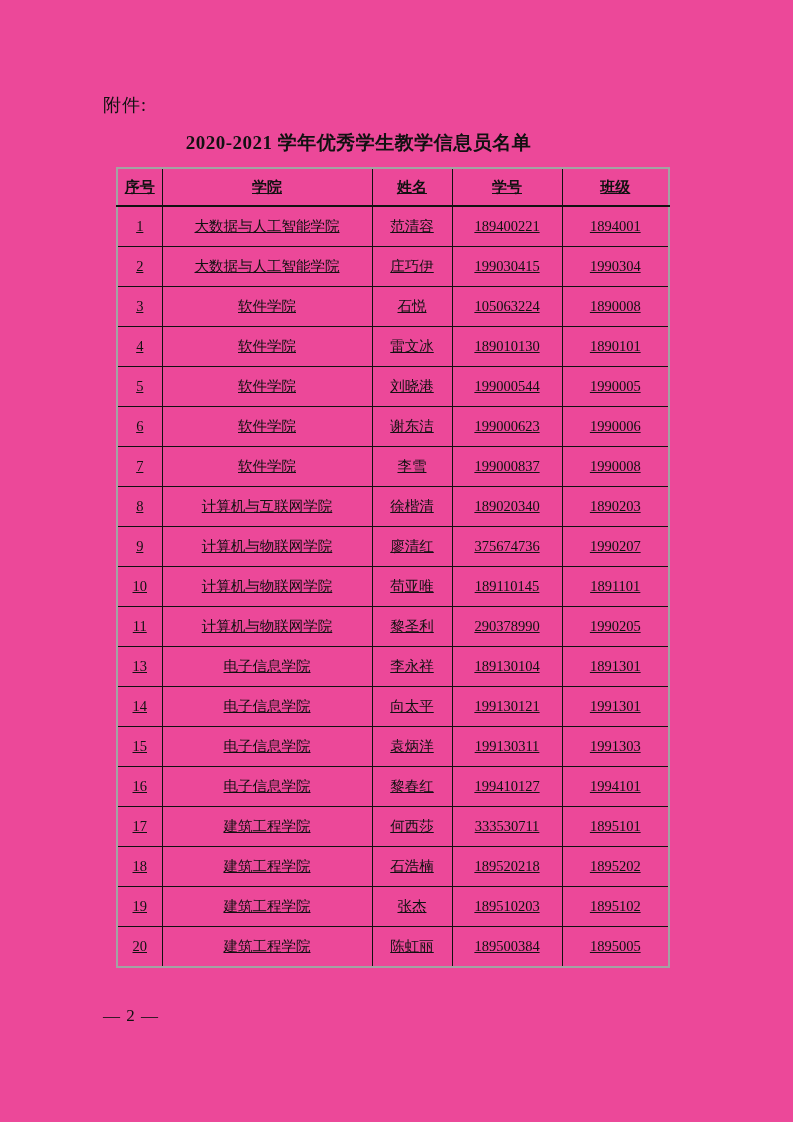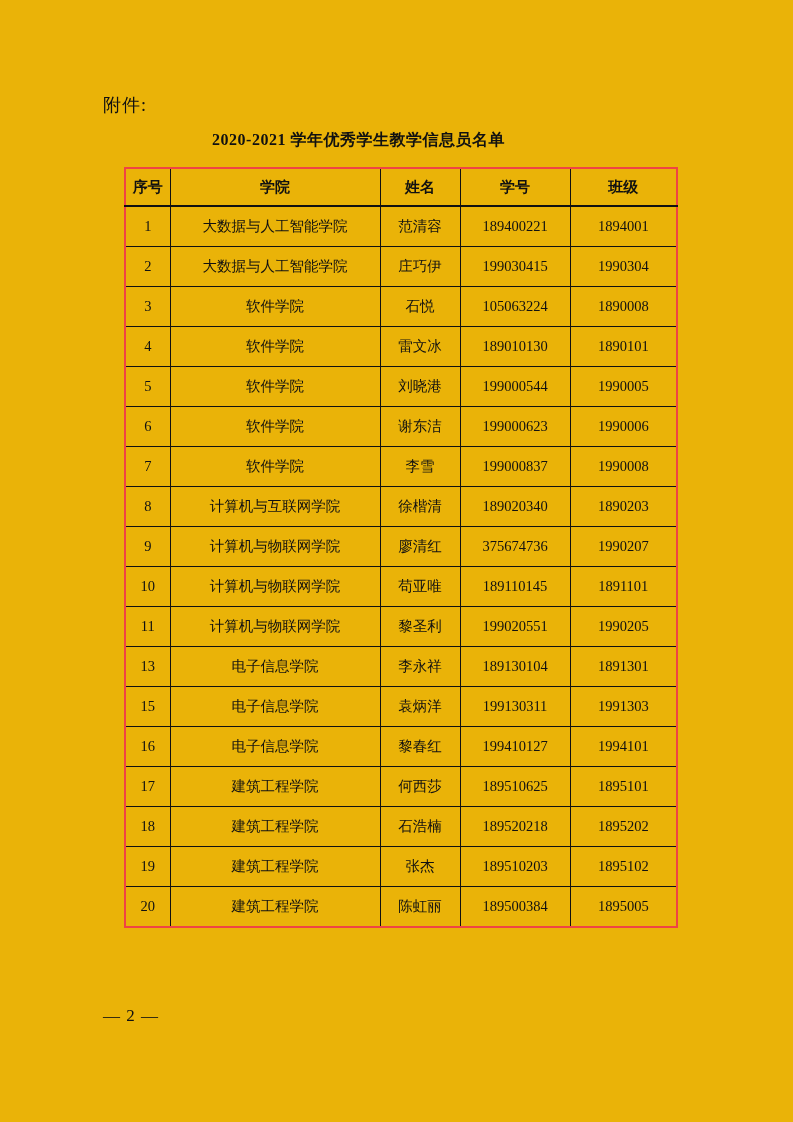--- a/index.html
+++ b/index.html
@@ -1,49 +1,50 @@
 <!DOCTYPE html>
 <html><head>
 <meta charset="utf-8">
 <style>
   html, body { margin: 0; padding: 0; background: #ffffff; }
   .page {
     position: relative;
     width: 793px;
     height: 1122px;
-    background: #eab308;
+    background: #ec4899;
     color: #111111;
     font-family: "Liberation Serif", "DejaVu Serif", serif;
     overflow: hidden;
   }
   .attachment-label {
     position: absolute;
     left: 103px;
     top: 93px;
     font-size: 18px;
     letter-spacing: 1px;
   }
   .doc-title {
     position: absolute;
     left: 0;
     top: 130px;
     width: 717px;
     text-align: center;
-    font-size: 16px;
+    font-size: 19px;
     font-weight: bold;
     letter-spacing: 0.5px;
   }
   table.roster {
     position: absolute;
-    left: 124px;
+    left: 116px;
     top: 167px;
     width: 552px;
     border-collapse: collapse;
     table-layout: fixed;
-    border: 2px solid #ef4444;
+    border: 2px solid #a3a3a3;
+    text-decoration: underline;
   }
   table.roster th, table.roster td {
     border: 1px solid #111111;
     text-align: center;
     vertical-align: middle;
     padding: 0;
     overflow: hidden;
     white-space: nowrap;
   }
   table.roster th {
@@ -164,49 +165,56 @@
         <td>10</td>
         <td>计算机与物联网学院</td>
         <td>苟亚唯</td>
         <td>189110145</td>
         <td>1891101</td>
       </tr>
       <tr>
         <td>11</td>
         <td>计算机与物联网学院</td>
         <td>黎圣利</td>
-        <td>199020551</td>
+        <td>290378990</td>
         <td>1990205</td>
       </tr>
       <tr>
         <td>13</td>
         <td>电子信息学院</td>
         <td>李永祥</td>
         <td>189130104</td>
         <td>1891301</td>
       </tr>
       <tr>
+        <td>14</td>
+        <td>电子信息学院</td>
+        <td>向太平</td>
+        <td>199130121</td>
+        <td>1991301</td>
+      </tr>
+      <tr>
         <td>15</td>
         <td>电子信息学院</td>
         <td>袁炳洋</td>
         <td>199130311</td>
         <td>1991303</td>
       </tr>
       <tr>
         <td>16</td>
         <td>电子信息学院</td>
         <td>黎春红</td>
         <td>199410127</td>
         <td>1994101</td>
       </tr>
       <tr>
         <td>17</td>
         <td>建筑工程学院</td>
         <td>何西莎</td>
-        <td>189510625</td>
+        <td>333530711</td>
         <td>1895101</td>
       </tr>
       <tr>
         <td>18</td>
         <td>建筑工程学院</td>
         <td>石浩楠</td>
         <td>189520218</td>
         <td>1895202</td>
       </tr>
       <tr>

